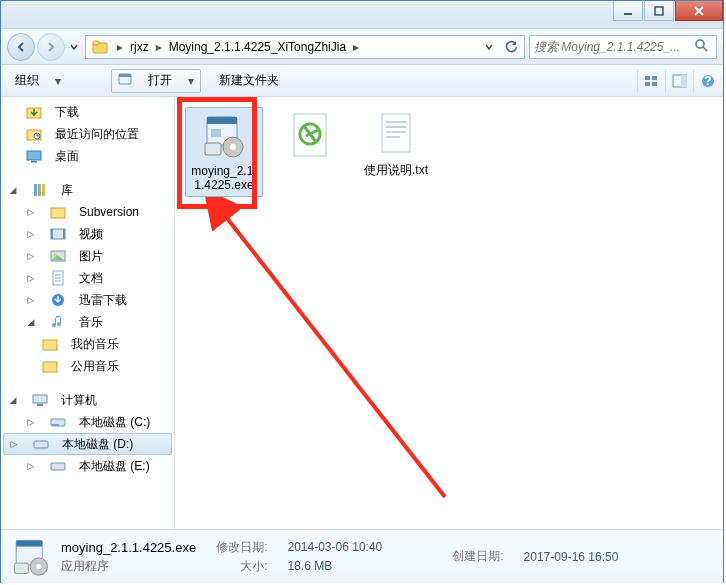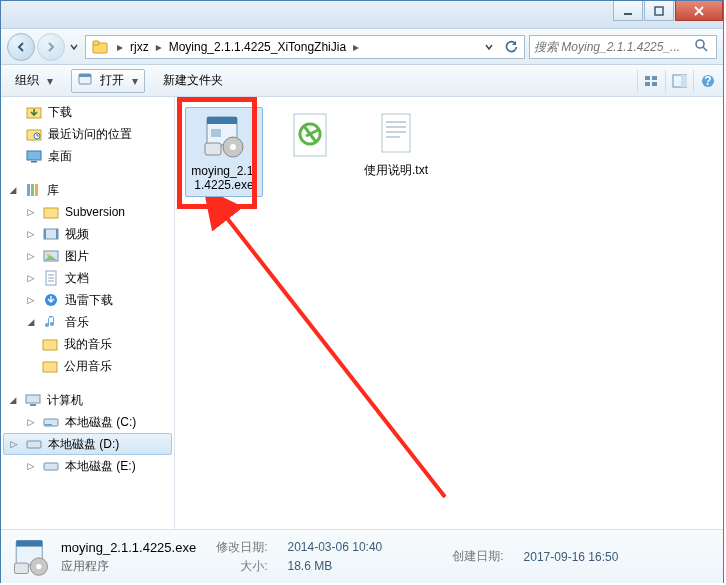--- a/index.html
+++ b/index.html
@@ -24,30 +24,30 @@
   .crumb { display: flex; align-items: center; padding: 0 4px; height: 22px; white-space: nowrap; }
   .crumb-sep { width: 12px; display: flex; justify-content: center; color: #555; }
   .addr-tools { margin-left: auto; display: flex; align-items: center; }
   .addr-tools .ico { width: 22px; height: 22px; display: flex; align-items: center; justify-content: center; }
   .searchbox { width: 188px; height: 24px; border: 1px solid #a8bcd0; background: #fff; display: flex; align-items: center; padding: 0 4px; }
   .searchbox input { border: none; outline: none; flex: 1; font-style: italic; color: #ec4899; }
   .searchbox .ico { width: 18px; height: 18px; }
 
   
   .toolbar { height: 32px; background: linear-gradient(#f7fbfd,#e6eff6); display: flex; align-items: center; padding: 0 8px; gap: 12px; border-bottom: 1px solid #cfdce7; }
-  .tool-item { display: flex; align-items: center; gap: 8px; height: 24px; padding: 0 6px; }
-  .tool-item.btn { border: 1px solid #a8bcd0; border-radius: 2px; background: linear-gradient(#fdfefe,#e8f0f6); }
+  .tool-item { display: flex; align-items: center; gap: 16px; height: 24px; padding: 0 6px; }
+  .tool-item.btn { border: 1px solid #a8bcd0; border-radius: 2px; background: linear-gradient(#fdfefe,#e8f0f6); margin-left: 32px; }
   .tool-dd { color: #555; }
   .toolbar-right { margin-left: auto; display: flex; gap: 6px; }
   .toolbar-right .ico { width: 22px; height: 22px; display: flex; align-items: center; justify-content: center; border-left: 1px solid #cfdce7; padding-left: 6px; }
 
   
   .body { display: flex; height: 432px; }
   .sidebar { width: 174px; border-right: 1px solid #dbe4ec; background: #fff; overflow: hidden; padding-top: 4px; }
-  .tree-item { display: flex; align-items: center; height: 22px; padding-left: 6px; gap: 5px; position: relative; }
+  .tree-item { display: flex; align-items: center; height: 22px; padding-left: 6px; gap: 12px; position: relative; }
   .tree-item.sel { background: linear-gradient(#e8f2fb,#d3e6f5); border: 1px solid #a6c8e4; border-radius: 2px; margin: 0 2px; padding-left: 4px; }
   .tree-item .exp { width: 12px; height: 12px; display: flex; align-items: center; justify-content: center; color: #5a5a5a; font-size: 9px; }
   .tree-item .ticon { width: 18px; height: 18px; display: flex; align-items: center; justify-content: center; }
   .tree-item .lbl { white-space: nowrap; }
   .tree-spacer { height: 12px; }
   .indent1 { padding-left: 24px; }
   .indent2 { padding-left: 40px; }
 
   .content { flex: 1; background: #fff; position: relative; padding: 10px; display: flex; align-items: flex-start; gap: 8px; }
   .file { width: 78px; display: flex; flex-direction: column; align-items: center; text-align: center; padding: 4px 2px; }

